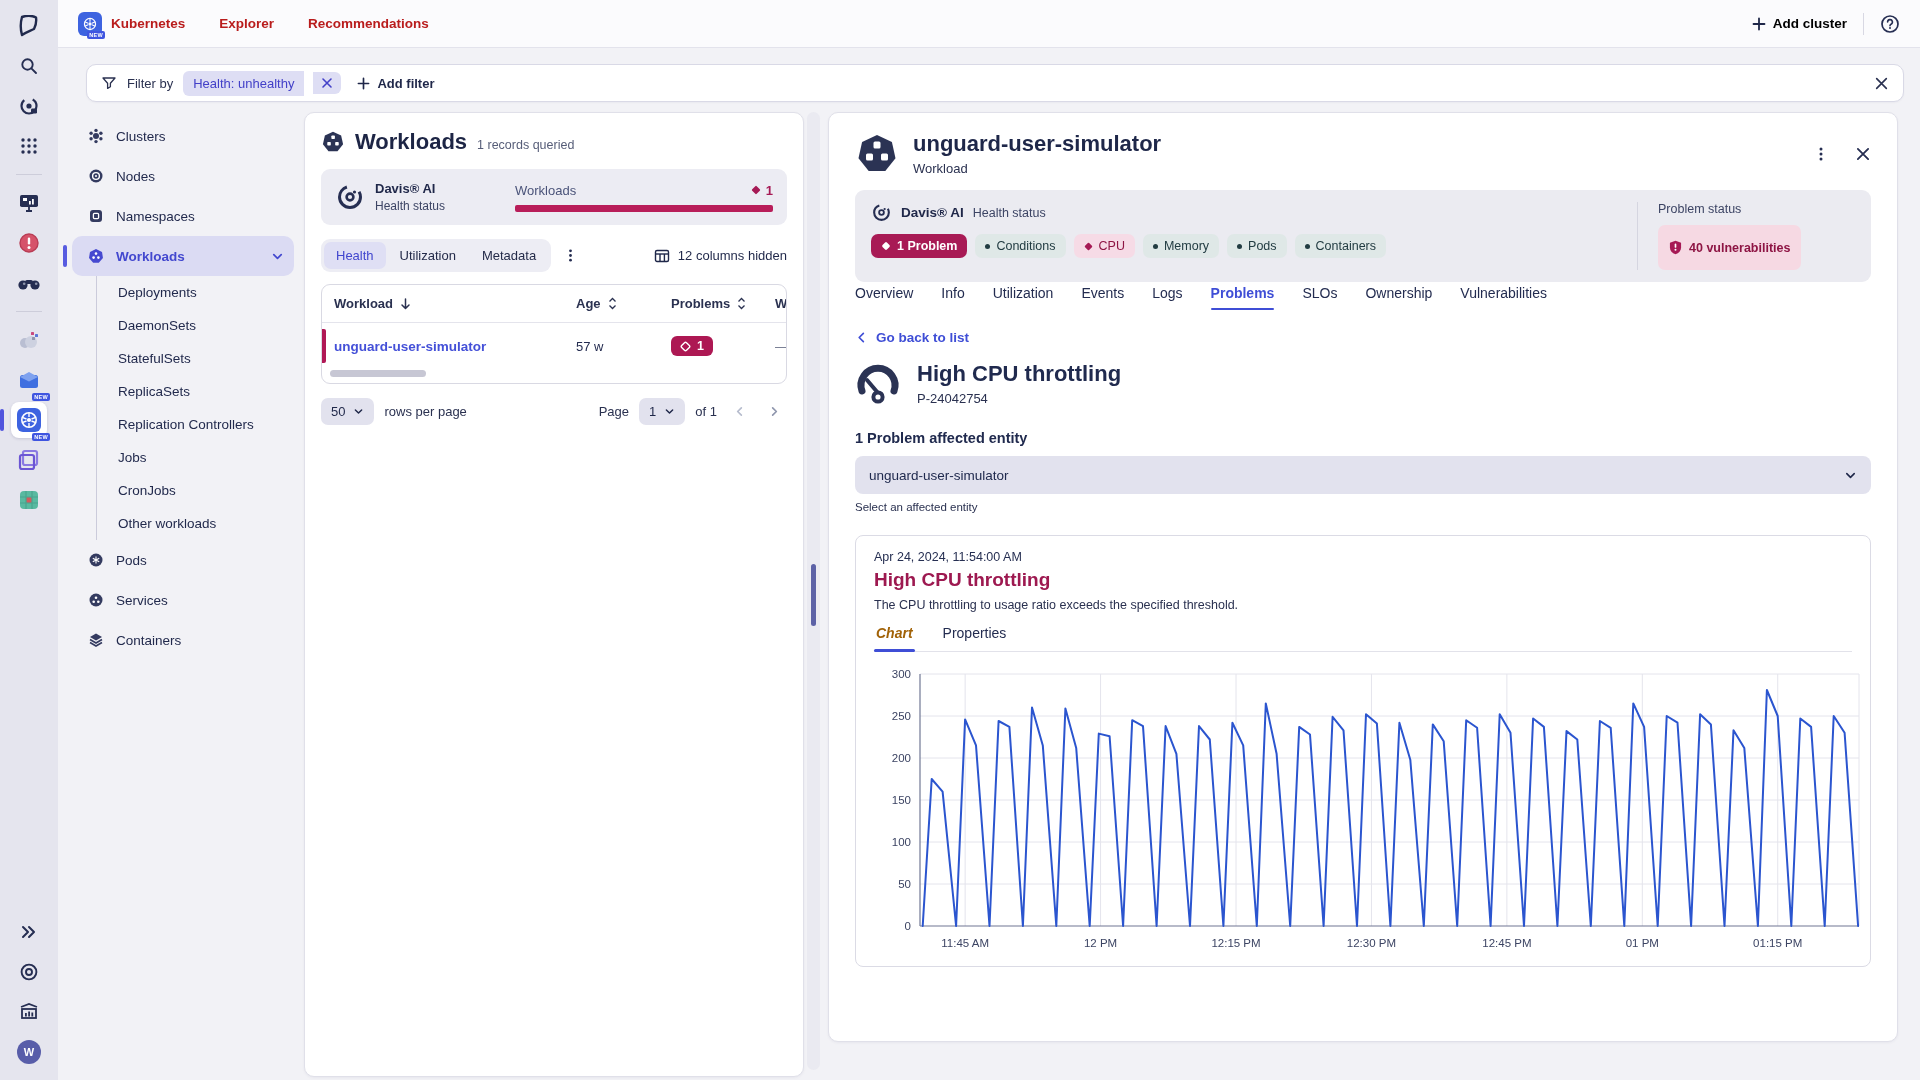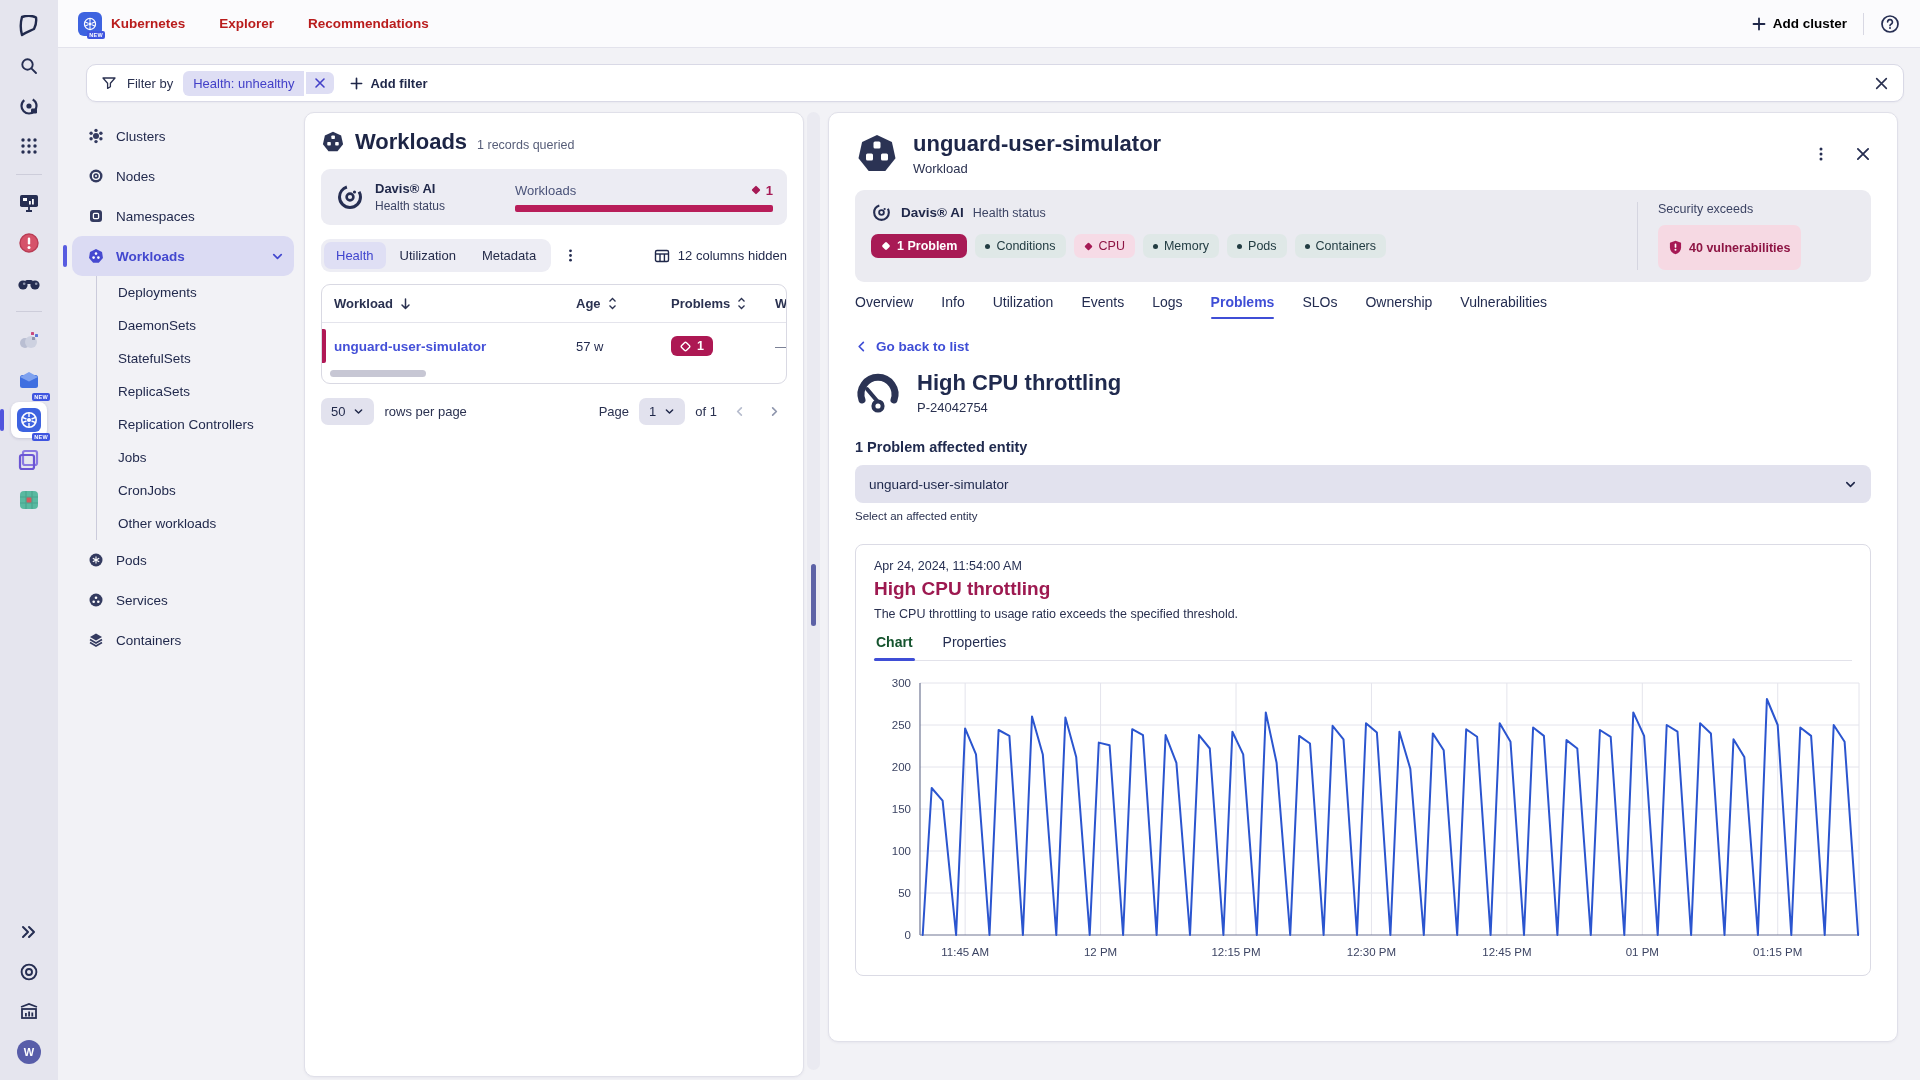--- a/index.html
+++ b/index.html
@@ -36,21 +36,21 @@
   .add-cluster { display:flex; align-items:center; gap:7px; background:none; border:none;
     font-size:13.5px; font-weight:bold; color:#000000; cursor:pointer; }
   .tb-div { width:1px; height:22px; background:#d8d8e3; }
   .icon-btn { background:none; border:none; cursor:pointer; display:flex; align-items:center; justify-content:center; }
 
   
   .filterwrap { padding:16px 16px 10px 28px; flex:none; }
   .filterbar { height:38px; background:#fff; border:1px solid #d9d9e6; border-radius:10px;
     display:flex; align-items:center; padding:0 14px; gap:10px; box-shadow:0 1px 2px rgba(30,30,80,.04); }
   .filter-label { font-size:13px; color:#2a3150; }
-  .chip-group { display:flex; align-items:center; gap:2px; }
+  .chip-group { display:flex; align-items:center; gap:9px; }
   .chip { background:#dedef4; color:#4340c8; font-size:13px; padding:5px 10px;
     border-radius:6px 0 0 6px; cursor:pointer; }
   .chip-x { background:#dedef4; border:none; border-radius:0 6px 6px 0; padding:5px 8px;
     cursor:pointer; display:flex; align-items:center; }
   .add-filter { display:flex; align-items:center; gap:7px; background:none; border:none;
     font-size:13px; font-weight:bold; color:#1f2749; cursor:pointer; margin-left:6px; }
 
   
   .content { flex:1; display:flex; align-items:flex-start; padding-left:14px; min-height:0; }
 
@@ -138,21 +138,21 @@
   .badge { display:inline-flex; align-items:center; gap:6px; font-size:12.5px; border-radius:7px; padding:5px 10px; cursor:pointer; border:none; }
   .badge-critical { background:#a81a55; color:#fff; font-weight:bold; }
   .badge-ok { background:#dfe8e7; color:#223c42; }
   .badge-warn { background:#f6dbe6; color:#8e1544; }
   .dot { width:5px; height:5px; border-radius:50%; background:#223c42; }
   .hc-right { border-left:1px solid #d5d5e0; padding-left:20px; margin-left:20px; width:218px; flex:none; }
   .sec-label { font-size:12.5px; color:#3c4464; }
   .vuln-badge { margin-top:9px; display:inline-flex; align-items:center; gap:7px; background:#f6d9e3;
     border:none; border-radius:7px; padding:15px 11px; font-size:12.5px; font-weight:bold; color:#8e1544; cursor:pointer; }
 
-  .r-tabs { margin-top:12px; display:flex; gap:28px; }
+  .r-tabs { margin-top:3px; display:flex; gap:28px; }
   .r-tab { background:none; border:none; font-size:14px; color:#232c50; cursor:pointer; padding:0 0 9px; position:relative; }
   .r-tab.active { color:#3f4ed6; font-weight:bold; }
   .r-tab.active::after { content:""; position:absolute; left:0; right:0; bottom:0; height:2.5px; border-radius:2px; background:#3f4ed6; }
 
   .back-link { margin-top:20px; display:inline-flex; align-items:center; gap:8px; background:none; border:none;
     font-size:13.5px; font-weight:bold; color:#3f4ed6; cursor:pointer; }
 
   .prob-head { margin-top:12px; display:flex; align-items:center; gap:16px; }
   .prob-title { font-size:22px; font-weight:bold; color:#202a4e; }
   .prob-id { font-size:13px; color:#2a3150; margin-top:4px; }
@@ -163,21 +163,21 @@
     display:flex; align-items:center; padding:0 14px; font-size:13.5px; color:#202a4e; cursor:pointer; }
   .entity-select .chev { margin-left:auto; }
   .affected-helper { margin-top:7px; font-size:11.5px; color:#2a3150; }
 
   .event-card { margin-top:22px; border:1px solid #dbdbe5; border-radius:8px; padding:14px 18px 10px; }
   .ev-date { font-size:12.5px; color:#262f52; }
   .ev-title { margin-top:5px; font-size:19px; font-weight:bold; color:#9d1950; }
   .ev-desc { margin-top:7px; font-size:12.5px; color:#2a3150; }
   .ev-tabs { margin-top:13px; display:flex; gap:26px; border-bottom:1px solid #e2e2ea; }
   .ev-tab { background:none; border:none; font-size:14px; color:#232c50; cursor:pointer; padding:0 2px 10px; position:relative; }
-  .ev-tab.active { color:#14532d; font-weight:bold; }
+  .ev-tab.active { color:#a16207; font-weight:bold;font-style:italic; }
   .ev-tab.active::after { content:""; position:absolute; left:0; right:0; bottom:-1px; height:3px; border-radius:2px; background:#3f4ed6; }
   .chart-wrap { margin-top:12px; }
   .tick { font-size:11.5px; fill:#3c4463; }
 </style>
 </head>
 <body>
 
 <aside class="rail">
   <button class="rail-btn" style="margin-top:8px">
     <svg width="22" height="22" viewBox="0 0 22 22">
@@ -689,21 +689,21 @@
               <span class="dot"></span>
               <span>Pods</span>
             </button>
             <button class="badge badge-ok">
               <span class="dot"></span>
               <span>Containers</span>
             </button>
           </div>
         </div>
         <div class="hc-right">
-          <div class="sec-label">Security exceeds</div>
+          <div class="sec-label">Problem status</div>
           <button class="vuln-badge">
             <svg width="13" height="15" viewBox="0 0 14 16">
                 <path d="M7 .8l6 2.2v5c0 3.6-2.4 6.1-6 7.2C3.4 14.1 1 11.6 1 8V3z" fill="#a61a55"></path>
                 <rect x="6.1" y="3.8" width="1.8" height="4.6" rx=".9" fill="#fff"></rect>
                 <circle cx="7" cy="10.4" r="1.1" fill="#fff"></circle>
               </svg>
             <span>40 vulnerabilities</span>
           </button>
         </div>
       </div>

